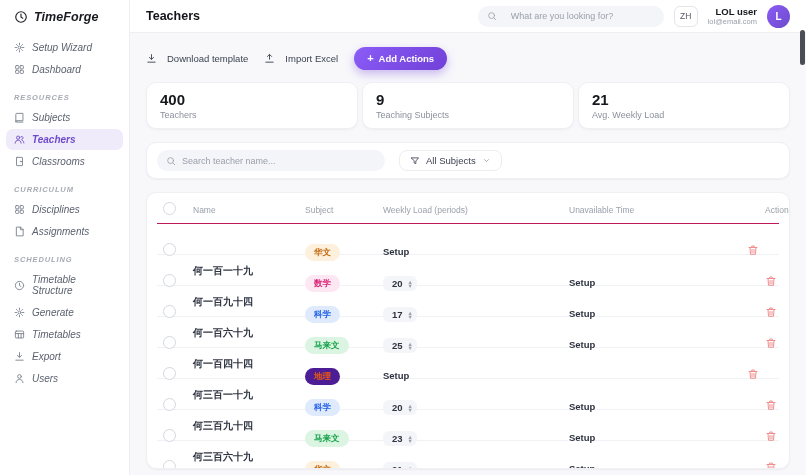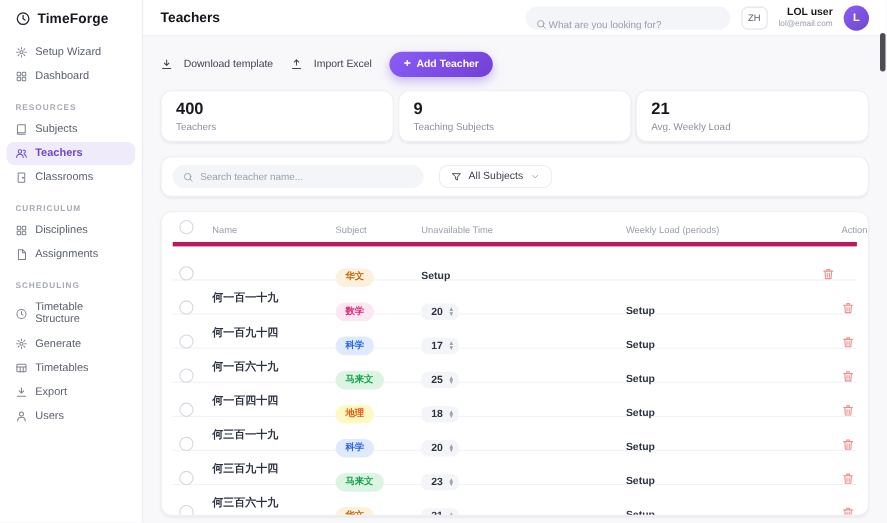--- a/index.html
+++ b/index.html
@@ -3,38 +3,38 @@
 <meta charset="utf-8">
 <style>
   * { box-sizing: border-box; margin: 0; padding: 0; }
   html,body { width: 806px; height: 475px; overflow: hidden; }
   body { font-family: "Liberation Sans", sans-serif; background: #f8f8fb; color: #16181d; }
   button, input { font-family: inherit; }
 
   .app { display: flex; width: 806px; height: 475px; }
 
   
-  .sidebar { width: 130px; background: #ffffff; border-right: 1px solid #ececf1; flex-shrink: 0; overflow: hidden; }
+  .sidebar { width: 130px; background: #ffffff; border-right: 1px solid #ececf1; flex-shrink: 0; overflow: hidden; font-style: italic; }
   .logo { display: flex; align-items: center; gap: 6px; padding: 10px 14px 8px; cursor: pointer; }
   .logo .icon { width: 14px; height: 14px; color: #23242b; }
   .logo-text { font-size: 12.5px; font-weight: 700; color: #181a20; letter-spacing: .1px; }
   .nav { padding: 4px 0 0; }
   .nav-label { font-size: 7.5px; font-weight: 700; letter-spacing: .9px; color: #a6aab3; padding: 12px 14px 4px; text-transform: uppercase; }
   .nav-item { display: flex; align-items: center; gap: 7px; margin: 1px 6px; padding: 5px 8px; border-radius: 7px; font-size: 10px; color: #5b616e; cursor: pointer; }
   .nav-item .icon { width: 11px; height: 11px; flex-shrink: 0; color: #7c828e; }
   .nav-item.active { background: #efebfa; color: #6d4aca; font-weight: 700; }
   .nav-item.active .icon { color: #6d4aca; }
 
   
   .main { flex: 1; display: flex; flex-direction: column; min-width: 0; }
 
   .topbar { height: 33px; background: #fff; border-bottom: 1px solid #ededf2; display: flex; align-items: center; padding: 0 16px; flex-shrink: 0; }
   .topbar-title { font-size: 12.5px; font-weight: 700; color: #14151a; }
   .topbar-right { margin-left: auto; display: flex; align-items: center; gap: 10px; }
-  .global-search { width: 186px; height: 21px; background: #f4f5f8; border-radius: 999px; display: flex; align-items: flex-end; gap: 2px; padding: 0 9px; color: #9aa0ab; }
+  .global-search { width: 186px; height: 21px; background: #f4f5f8; border-radius: 999px; display: flex; align-items: center; gap: 14px; padding: 0 9px; color: #9aa0ab; }
   .global-search .icon { width: 10px; height: 10px; flex-shrink: 0; }
   .global-search input { flex: 1; border: 0; background: transparent; outline: none; font-size: 9px; color: #3c4250; min-width: 0; }
   .global-search input::placeholder { color: #9aa0ab; }
   .lang-btn { width: 24px; height: 21px; background: #fff; border: 1px solid #e3e5ea; border-radius: 6px; font-size: 8.5px; color: #555b66; cursor: pointer; }
   .user-meta { text-align: right; line-height: 1.2; }
   .user-name { font-size: 9.5px; font-weight: 700; color: #16181d; }
   .user-email { font-size: 7.5px; color: #9aa0ab; }
   .avatar { width: 23px; height: 23px; border-radius: 50%; background: linear-gradient(135deg,#8b5cf6,#6d4aca); color: #fff; font-size: 10px; font-weight: 700; display: flex; align-items: center; justify-content: center; cursor: pointer; }
 
   .content { flex: 1; padding: 14px 16px; overflow: hidden; }
@@ -61,21 +61,21 @@
   .table-search .icon { width: 10px; height: 10px; flex-shrink: 0; }
   .table-search input { flex: 1; border: 0; background: transparent; outline: none; font-size: 9px; color: #3c4250; min-width: 0; }
   .table-search input::placeholder { color: #9aa0ab; }
   .subject-filter { display: flex; align-items: center; gap: 6px; background: #fff; border: 1px solid #ebedf1; border-radius: 8px; padding: 4px 10px; font-size: 9.5px; color: #3c4250; cursor: pointer; }
   .subject-filter .icon { width: 10px; height: 10px; color: #3c4250; }
   .subject-filter .icon.chev { width: 9px; height: 9px; color: #8b909b; }
 
   
   .table-card { background: #fff; border: 1px solid #f0f0f4; border-radius: 10px; padding: 4px 10px 0; box-shadow: 0 1px 2px rgba(15,20,40,.05); height: 277px; overflow: hidden; }
   .trow { display: grid; grid-template-columns: 30px 112px 78px 186px 196px 1fr; align-items: center; height: 31px; padding: 0 6px; border-bottom: 1px solid #f1f2f5; }
-  .trow.thead { height: 27px; border-bottom: 4px solid #be185d; }
+  .trow.thead { height: 27px; border-bottom: 1px solid #be185d; }
   .th { font-size: 8.5px; color: #9aa0ab; }
   .th.right, .c-actions { text-align: right; padding-right: 6px; }
   .circle { display: inline-block; width: 13px; height: 13px; border: 1.5px solid #d4d7dd; border-radius: 50%; cursor: pointer; background: #fff; }
   .c-name { font-size: 10px; font-weight: 700; color: #2d3340; margin-top: 40px; }
   .pill { display: inline-block; font-size: 8.5px; font-weight: 700; padding: 2.5px 9px; border-radius: 999px; }
   .load-box { display: inline-flex; align-items: center; gap: 6px; background: #f4f5f8; border-radius: 6px; padding: 2px 5px 2px 9px; cursor: pointer; }
   .load-num { font-size: 9.5px; font-weight: 700; color: #2d3340; }
   .stepper { display: flex; flex-direction: column; line-height: .6; font-size: 6.5px; color: #9aa0ab; cursor: pointer; }
   .c-setup { font-size: 9.5px; font-weight: 600; color: #2d3340; cursor: pointer; }
   .delete-btn { display: inline-flex; cursor: pointer; }
@@ -261,21 +261,21 @@
             <span class="icon">
                 <svg viewBox="0 0 24 24" fill="none" stroke="currentColor" stroke-width="2" stroke-linecap="round" stroke-linejoin="round">
                   <path d="M12 13.5v-10M7.5 7.5L12 3l4.5 4.5"></path>
                   <path d="M4 20h16"></path>
                 </svg>
               </span>
             <span>Import Excel</span>
           </button>
           <button class="primary-btn">
             <span class="plus">+</span>
-            <span>Add Teacher</span>
+            <span>Add Actions</span>
           </button>
         </div>
       </div>
 
       <div class="stats">
         <div class="stat-card">
           <div class="stat-value">400</div>
           <div class="stat-label">Teachers</div>
         </div>
         <div class="stat-card">
@@ -311,22 +311,22 @@
               </svg>
             </span>
         </button>
       </div>
 
       <div class="table-card">
         <div class="trow thead">
           <span class="c-check"><span class="circle"></span></span>
           <span class="th">Name</span>
           <span class="th">Subject</span>
+          <span class="th">Weekly Load (periods)</span>
           <span class="th">Unavailable Time</span>
-          <span class="th">Weekly Load (periods)</span>
           <span class="th right">Actions</span>
         </div>
         <div id="tbody">
   <div class="trow">
     <span class="c-check"><span class="circle"></span></span>
     <span class="c-name">何一百一十九</span>
     <span class="c-subject"><span class="pill" style="background: rgb(253, 240, 220); color: rgb(194, 102, 10);">华文</span></span>
     <span class="c-setup">Setup</span>
     <span class="c-actions">
       <span class="delete-btn">
@@ -414,30 +414,21 @@
                       <path d="M10 11v6.5M14 11v6.5"></path>
                     </svg>
                   </span>
       </span>
     </span>
   </div>
 
   <div class="trow">
     <span class="c-check"><span class="circle"></span></span>
     <span class="c-name">何三百一十九</span>
-    <span class="c-subject"><span class="pill" style="background: #fef9c3; color: rgb(234, 88, 12);">地理</span></span>
-    <span class="c-load">
-      <span class="load-box">
-        <span class="load-num">18</span>
-        <span class="stepper">
-          <span>▴</span>
-          <span>▾</span>
-        </span>
-      </span>
-    </span>
+    <span class="c-subject"><span class="pill" style="background: #4c1d95; color: rgb(234, 88, 12);">地理</span></span>
     <span class="c-setup">Setup</span>
     <span class="c-actions">
       <span class="delete-btn">
         <span class="icon">
                     <svg viewBox="0 0 24 24" fill="none" stroke="currentColor" stroke-width="2" stroke-linecap="round" stroke-linejoin="round">
                       <path d="M4 7h16M9.5 7V4h5v3M6 7l1 13.5h10L18 7"></path>
                       <path d="M10 11v6.5M14 11v6.5"></path>
                     </svg>
                   </span>
       </span>

